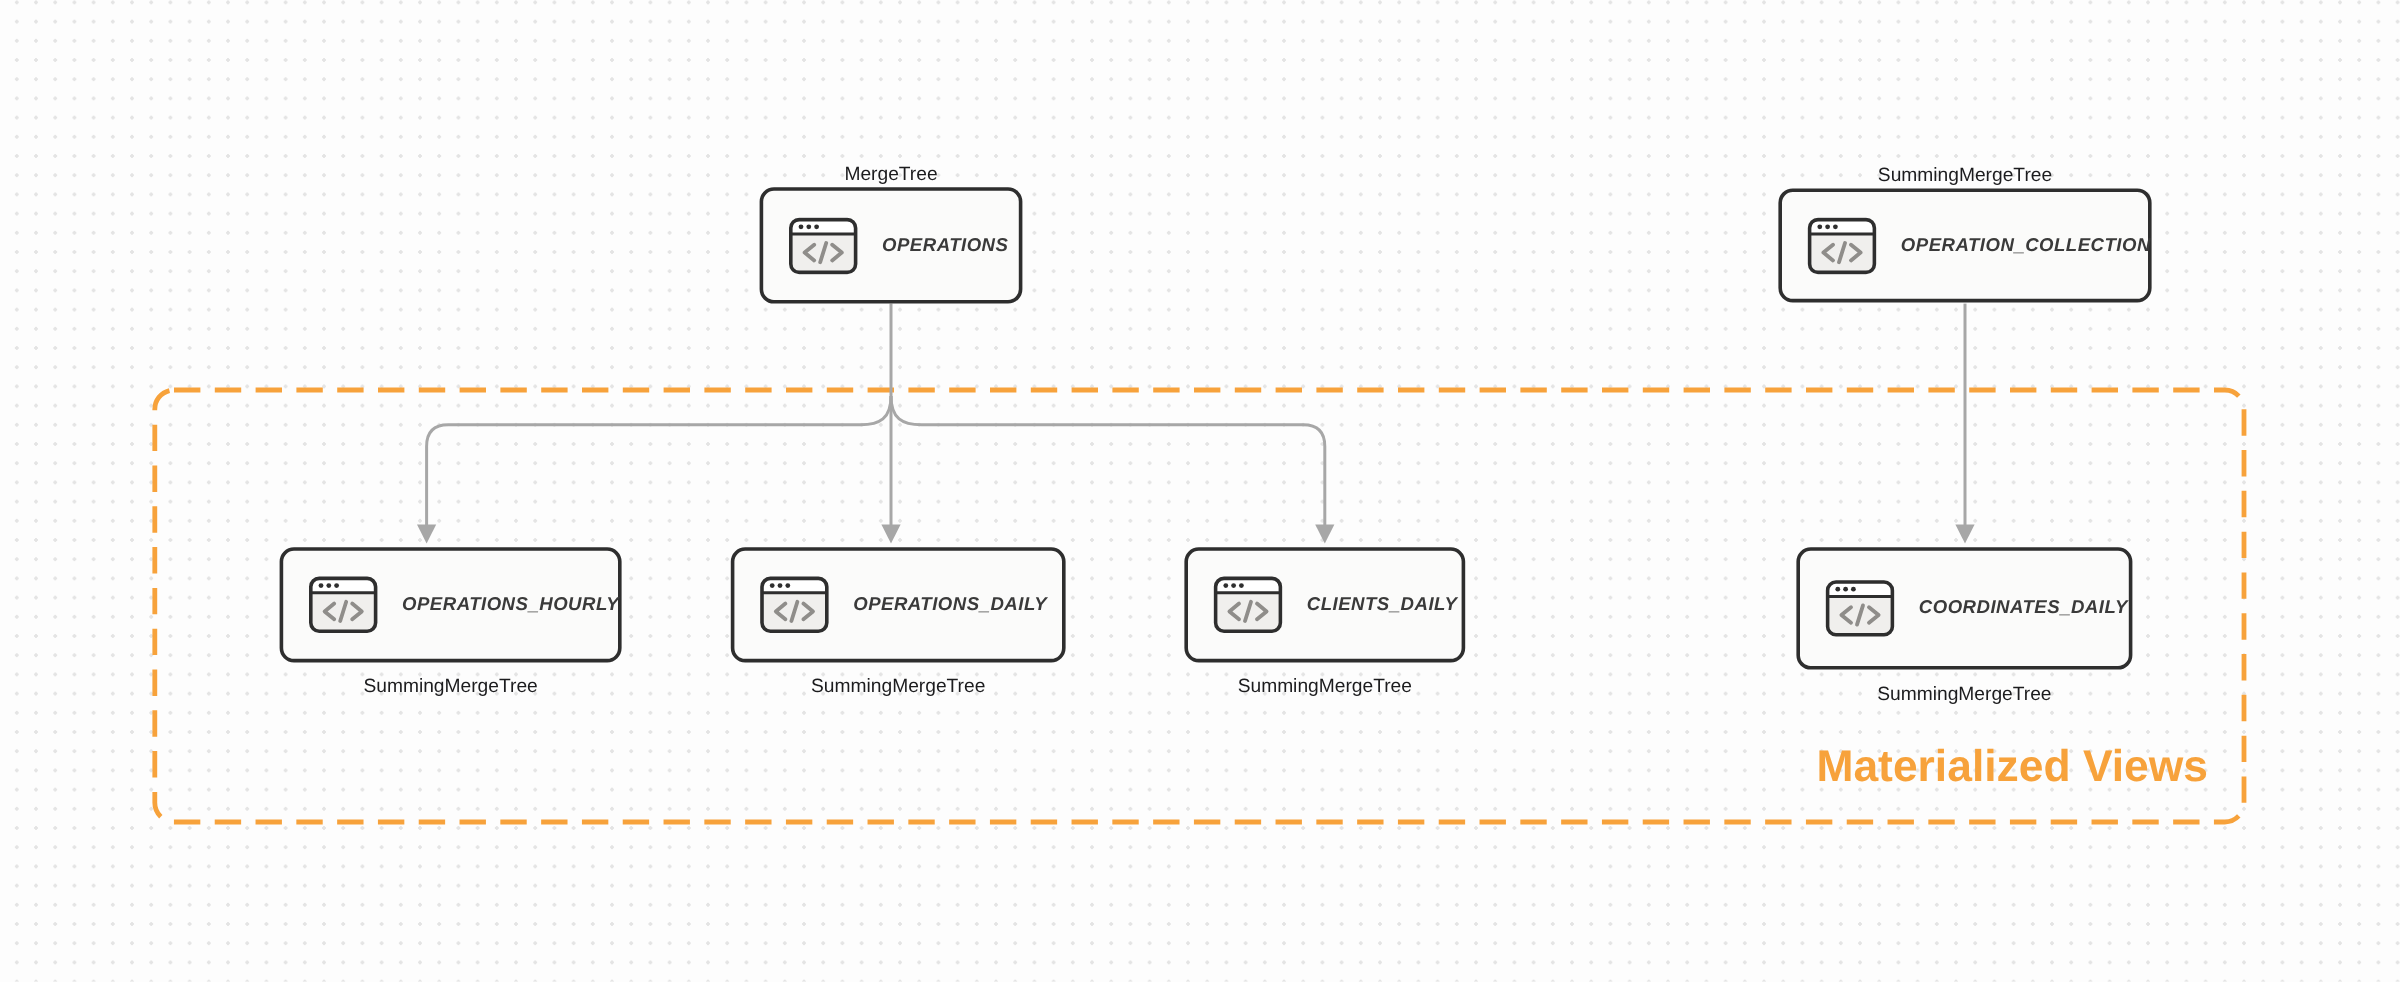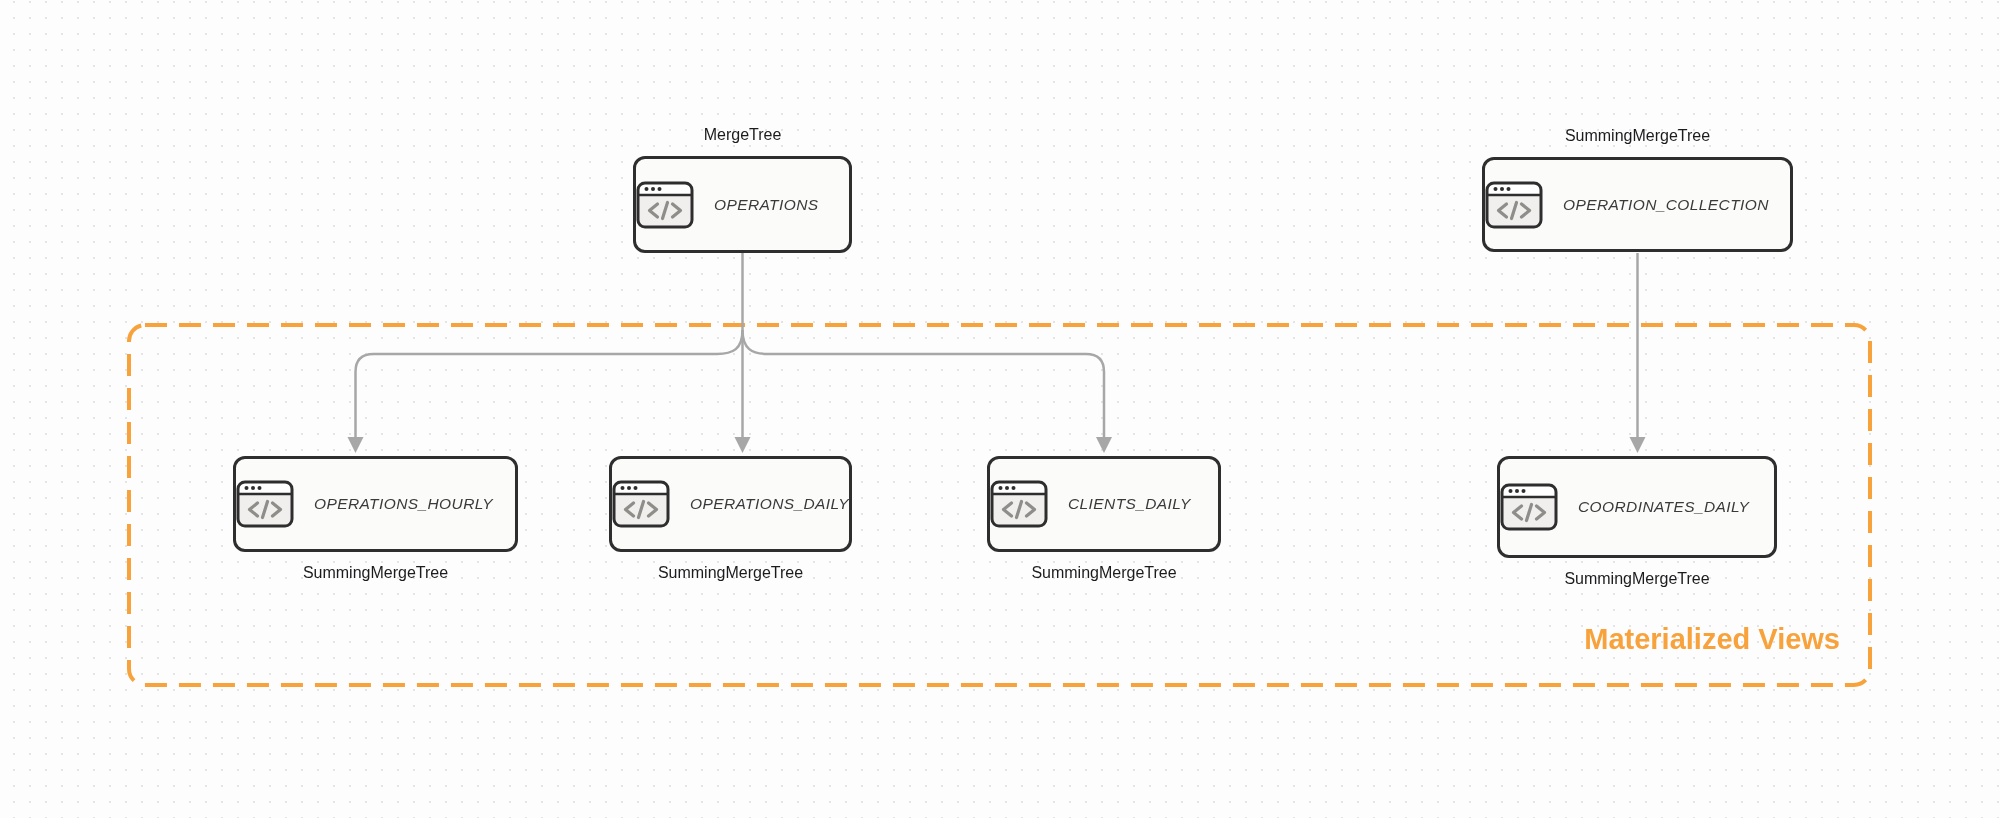--- a/index.html
+++ b/index.html
@@ -33,52 +33,53 @@
     fill: none; stroke: var(--accent-orange);
     stroke-width: 4px; stroke-dasharray: 22 12; stroke-linecap: butt;
   }
 
   .node-group { position: absolute; }
   .engine-label {
     position: absolute; left: 0; right: 0;
     text-align: center; font-size: 16px; line-height: 20px;
     color: var(--text-dark); white-space: nowrap;
   }
-  .label-above { bottom: 100%; margin-bottom: 11px; }
+  .label-above { bottom: 100%; }
   .label-below { top: 100%; margin-top: 11px; }
 
   .node {
     position: absolute; inset: 0;
     background: var(--node-fill);
     border: 3px solid var(--node-border);
     border-radius: 12px;
     display: flex; align-items: center;
-    gap: 20px;
+    padding-left: 21px; gap: 20px;
     cursor: default;
+    font-weight: bold;
   }
   .node-name {
     font-style: italic;
     font-size: 15.5px;
     letter-spacing: 0.4px;
     color: var(--name-text);
     white-space: nowrap;
   }
   .win-icon { flex-shrink: 0; display: block; }
   .icon-frame { fill: none; stroke: var(--node-border); stroke-width: 3px; }
   .icon-frame-bg { fill: #FFFFFF; stroke: none; }
   .icon-body-fill { fill: var(--icon-body); stroke: none; }
   .icon-line { stroke: var(--node-border); stroke-width: 2.5px; }
   .icon-dot { fill: var(--node-border); stroke: none; }
   .icon-glyph { fill: none; stroke: var(--icon-glyph); stroke-width: 3.2px; stroke-linecap: round; stroke-linejoin: round; }
 
   .group-label {
     position: absolute;
     left: 1400px; width: 440px; top: 622px;
     text-align: right;
-    font-size: 29px; line-height: 34px;
+    font-size: 37px; line-height: 34px;
     font-weight: 600;
     color: var(--accent-orange);
     white-space: nowrap;
   }
 </style>
 </head>
 <body>
 
 <svg class="layer" viewBox="0 0 2000 818" xmlns="http://www.w3.org/2000/svg">
   <rect class="group-rect" x="129" y="325" width="1741" height="360" rx="16"></rect>
@@ -149,21 +150,21 @@
         <circle class="icon-dot" cx="23.5" cy="8" r="2"></circle>
         <path class="icon-glyph" d="M21.5 23 L13.5 29.5 L21.5 36"></path>
         <path class="icon-glyph" d="M36.5 23 L44.5 29.5 L36.5 36"></path>
         <path class="icon-glyph" d="M31.5 21.5 L26.5 37.5"></path>
       </svg>
       <span class="node-name">OPERATIONS_HOURLY</span>
     </div>
     <div class="engine-label label-below">SummingMergeTree</div>
   </div>
 
-  <div class="node-group" style="left:609px;top:456px;width:243px;height:96px;">
+  <div class="node-group" style="left:609px;top:456px;width:279px;height:96px;">
     <div class="node">
       <svg class="win-icon" width="58" height="48" viewBox="0 0 58 48">
         <rect class="icon-frame-bg" x="2" y="2" width="54" height="44" rx="7"></rect>
         <path class="icon-body-fill" d="M2,14 H56 V39 Q56,46 49,46 H9 Q2,46 2,39 Z"></path>
         <rect class="icon-frame" x="2" y="2" width="54" height="44" rx="7"></rect>
         <line class="icon-line" x1="2.5" y1="14" x2="55.5" y2="14"></line>
         <circle class="icon-dot" cx="10.5" cy="8" r="2"></circle>
         <circle class="icon-dot" cx="17" cy="8" r="2"></circle>
         <circle class="icon-dot" cx="23.5" cy="8" r="2"></circle>
         <path class="icon-glyph" d="M21.5 23 L13.5 29.5 L21.5 36"></path>

